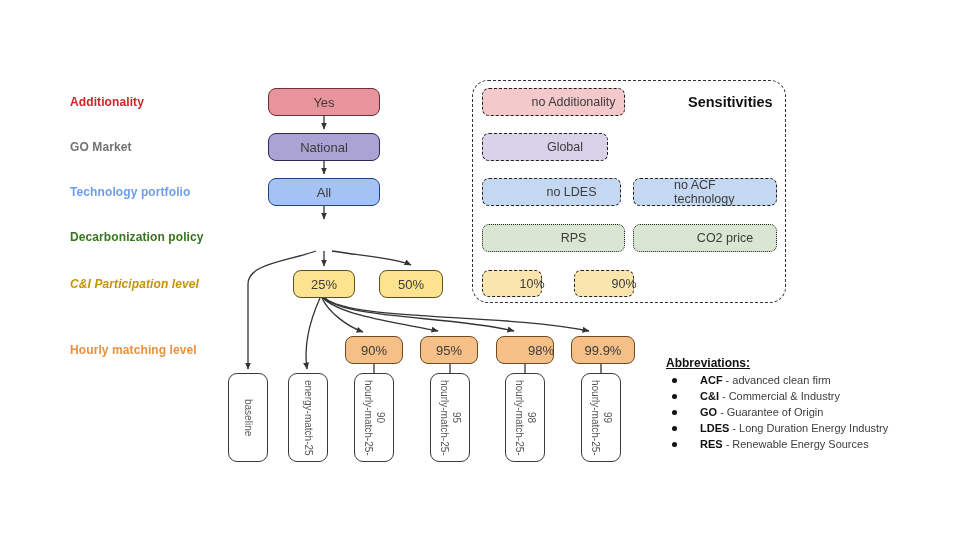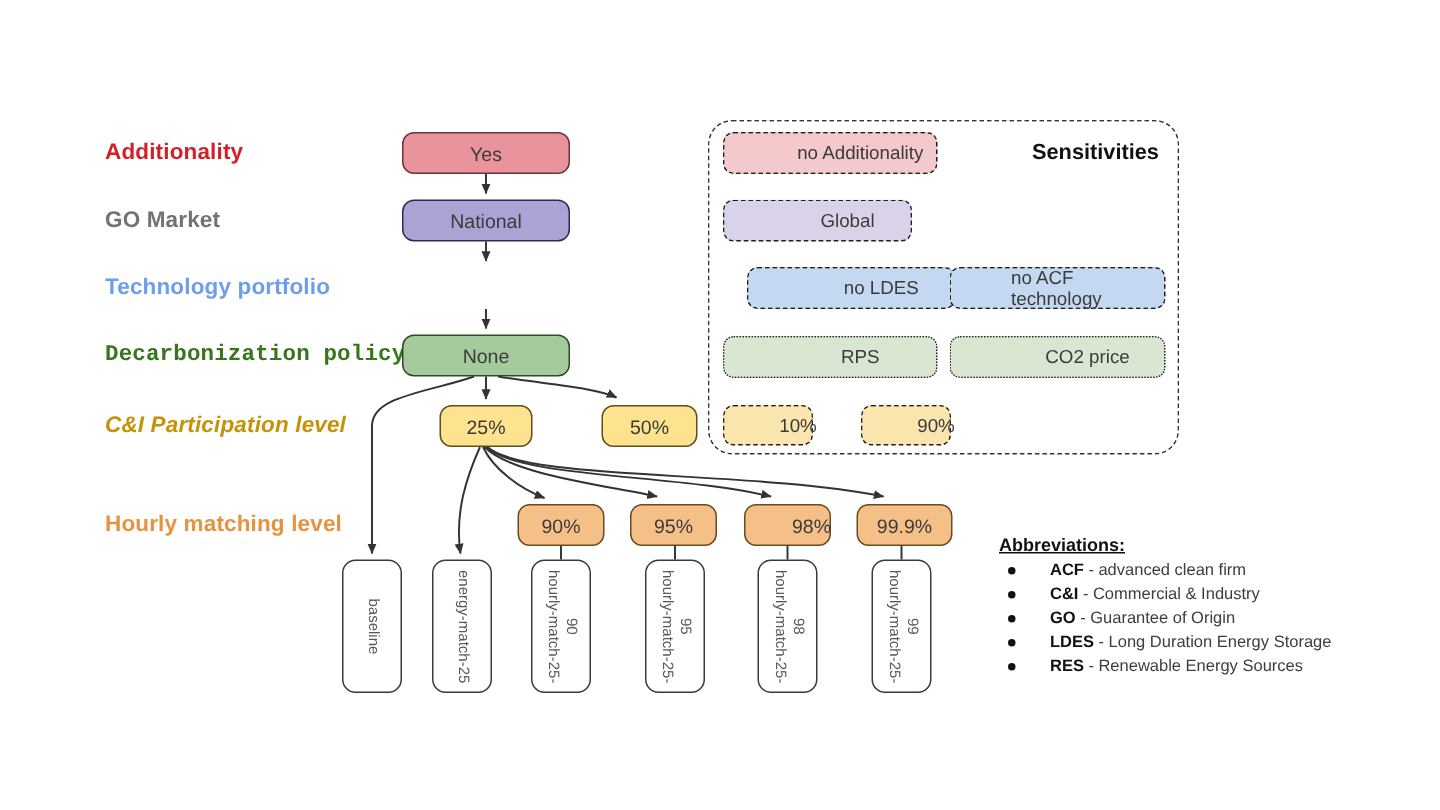--- a/index.html
+++ b/index.html
@@ -1,38 +1,38 @@
 <!DOCTYPE html>
 <html><head>
 <meta charset="utf-8">
 <style>
   html,body{margin:0;padding:0;background:#fff;}
   .slide{position:relative;width:960px;height:540px;background:#ffffff;
          font-family:"Liberation Sans",sans-serif;overflow:hidden;}
 
   
-  .row-label{position:absolute;left:70px;font-weight:bold;font-size:15px;
+  .row-label{position:absolute;left:70px;font-weight:bold;font-size:12px;
              line-height:16px;letter-spacing:.1px;white-space:nowrap;}
   .lbl-add{color:#d41f26;top:94px;}
   .lbl-go{color:#737373;top:139px;}
   .lbl-tech{color:#6d9eeb;top:184px;}
-  .lbl-dec{color:#38761d;top:229px;font-family:Liberation Mono, monospace;}
+  .lbl-dec{color:#38761d;top:229px;}
   .lbl-ci{color:#c49307;top:276px;font-style:italic;}
   .lbl-hr{color:#e8913f;top:342px;}
 
   
   .node{position:absolute;box-sizing:border-box;height:28px;border-radius:8px;
         display:flex;align-items:center;justify-content:center;
         font-size:13px;color:#3b3b3b;border:1.5px solid;}
   .n-yes{left:268px;top:88px;width:112px;background:#e9949c;border-color:#6f3137;}
   .n-nat{left:268px;top:133px;width:112px;background:#aaa3d4;border-color:#2e2a56;}
   .n-all{left:268px;top:178px;width:112px;background:#a4c2f4;border-color:#1c4587;}
   .n-non{left:268px;top:223px;width:112px;background:#a5cb9d;border-color:#2a4d22;}
   .n-25{left:293px;top:270px;width:62px;background:#fde28f;border-color:#5b511d;}
-  .n-50{left:401px;top:270px;width:64px;background:#fde28f;border-color:#5b511d;}
+  .n-50{left:379px;top:270px;width:64px;background:#fde28f;border-color:#5b511d;}
   .n-90{left:345px;top:336px;width:58px;background:#f5bf88;border-color:#6d4a1f;}
   .n-95{left:420px;top:336px;width:58px;background:#f5bf88;border-color:#6d4a1f;}
   .n-98{left:496px;top:336px;width:58px;background:#f5bf88;border-color:#6d4a1f;padding-left:32px;}
   .n-999{left:571px;top:336px;width:64px;background:#f5bf88;border-color:#6d4a1f;}
 
   
   .scen{position:absolute;top:373px;width:40px;height:89px;background:#fff;
         border:1px solid #3a3a3a;border-radius:9px;box-sizing:border-box;
         display:flex;align-items:center;justify-content:center;}
   .scen-text{writing-mode:vertical-lr;font-size:10px;line-height:12px;
@@ -41,21 +41,21 @@
   
   .sens-frame{position:absolute;left:472px;top:80px;width:314px;height:223px;
               border:1.5px dashed #333;border-radius:16px;box-sizing:border-box;}
   .sens-title{position:absolute;left:688px;top:94px;font-weight:bold;
               font-size:14.5px;color:#111;}
   .sens{position:absolute;box-sizing:border-box;height:28px;border-radius:7px;
         display:flex;align-items:center;justify-content:center;
         font-size:12.5px;color:#3b3b3b;border:1.4px dashed #1f1f1f;padding-left:40px;}
   .s-add{left:482px;top:88px;width:143px;background:#f3c9cc;}
   .s-glo{left:482px;top:133px;width:126px;background:#d9d2e9;}
-  .s-lde{left:498px;top:178px;width:139px;background:#c5d8f2;}
+  .s-lde{left:482px;top:178px;width:139px;background:#c5d8f2;}
   .s-acf{left:633px;top:178px;width:144px;background:#c5d8f2;}
   .s-rps{left:482px;top:224px;width:143px;background:#d9e7d2;border-style:dotted;}
   .s-co2{left:633px;top:224px;width:144px;background:#d9e7d2;border-style:dotted;}
   .s-10{left:482px;top:270px;width:60px;height:27px;background:#fbe5ae;}
   .s-90{left:574px;top:270px;width:60px;height:27px;background:#fbe5ae;}
 
   
   .abbr{position:absolute;left:666px;top:356px;width:290px;font-size:11px;color:#202020;}
   .abbr-title{font-weight:bold;text-decoration:underline;font-size:12px;
               color:#111;margin-bottom:4px;}
@@ -100,21 +100,21 @@
 
   <div class="row-label lbl-add">Additionality</div>
   <div class="row-label lbl-go">GO Market</div>
   <div class="row-label lbl-tech">Technology portfolio</div>
   <div class="row-label lbl-dec">Decarbonization policy</div>
   <div class="row-label lbl-ci">C&amp;I Participation level</div>
   <div class="row-label lbl-hr">Hourly matching level</div>
 
   <div class="node n-yes">Yes</div>
   <div class="node n-nat">National</div>
-  <div class="node n-non">None</div>
+  <div class="node n-all">All</div>
   <div class="node n-25">25%</div>
   <div class="node n-50">50%</div>
   <div class="node n-90">90%</div>
   <div class="node n-95">95%</div>
   <div class="node n-98">98%</div>
   <div class="node n-999">99.9%</div>
 
   <div class="scen" style="left:228px">
     <span class="scen-text">baseline</span>
   </div>
@@ -162,21 +162,21 @@
     <div class="abbr-item">
       <span class="abbr-bullet"></span>
       <span class="abbr-key">GO</span>
       <span class="abbr-sep">-</span>
       <span class="abbr-desc">Guarantee of Origin</span>
     </div>
     <div class="abbr-item">
       <span class="abbr-bullet"></span>
       <span class="abbr-key">LDES</span>
       <span class="abbr-sep">-</span>
-      <span class="abbr-desc">Long Duration Energy Storage</span>
+      <span class="abbr-desc">Long Duration Energy Industry</span>
     </div>
     <div class="abbr-item">
       <span class="abbr-bullet"></span>
       <span class="abbr-key">RES</span>
       <span class="abbr-sep">-</span>
       <span class="abbr-desc">Renewable Energy Sources</span>
     </div>
   </div>
 
 </div>

